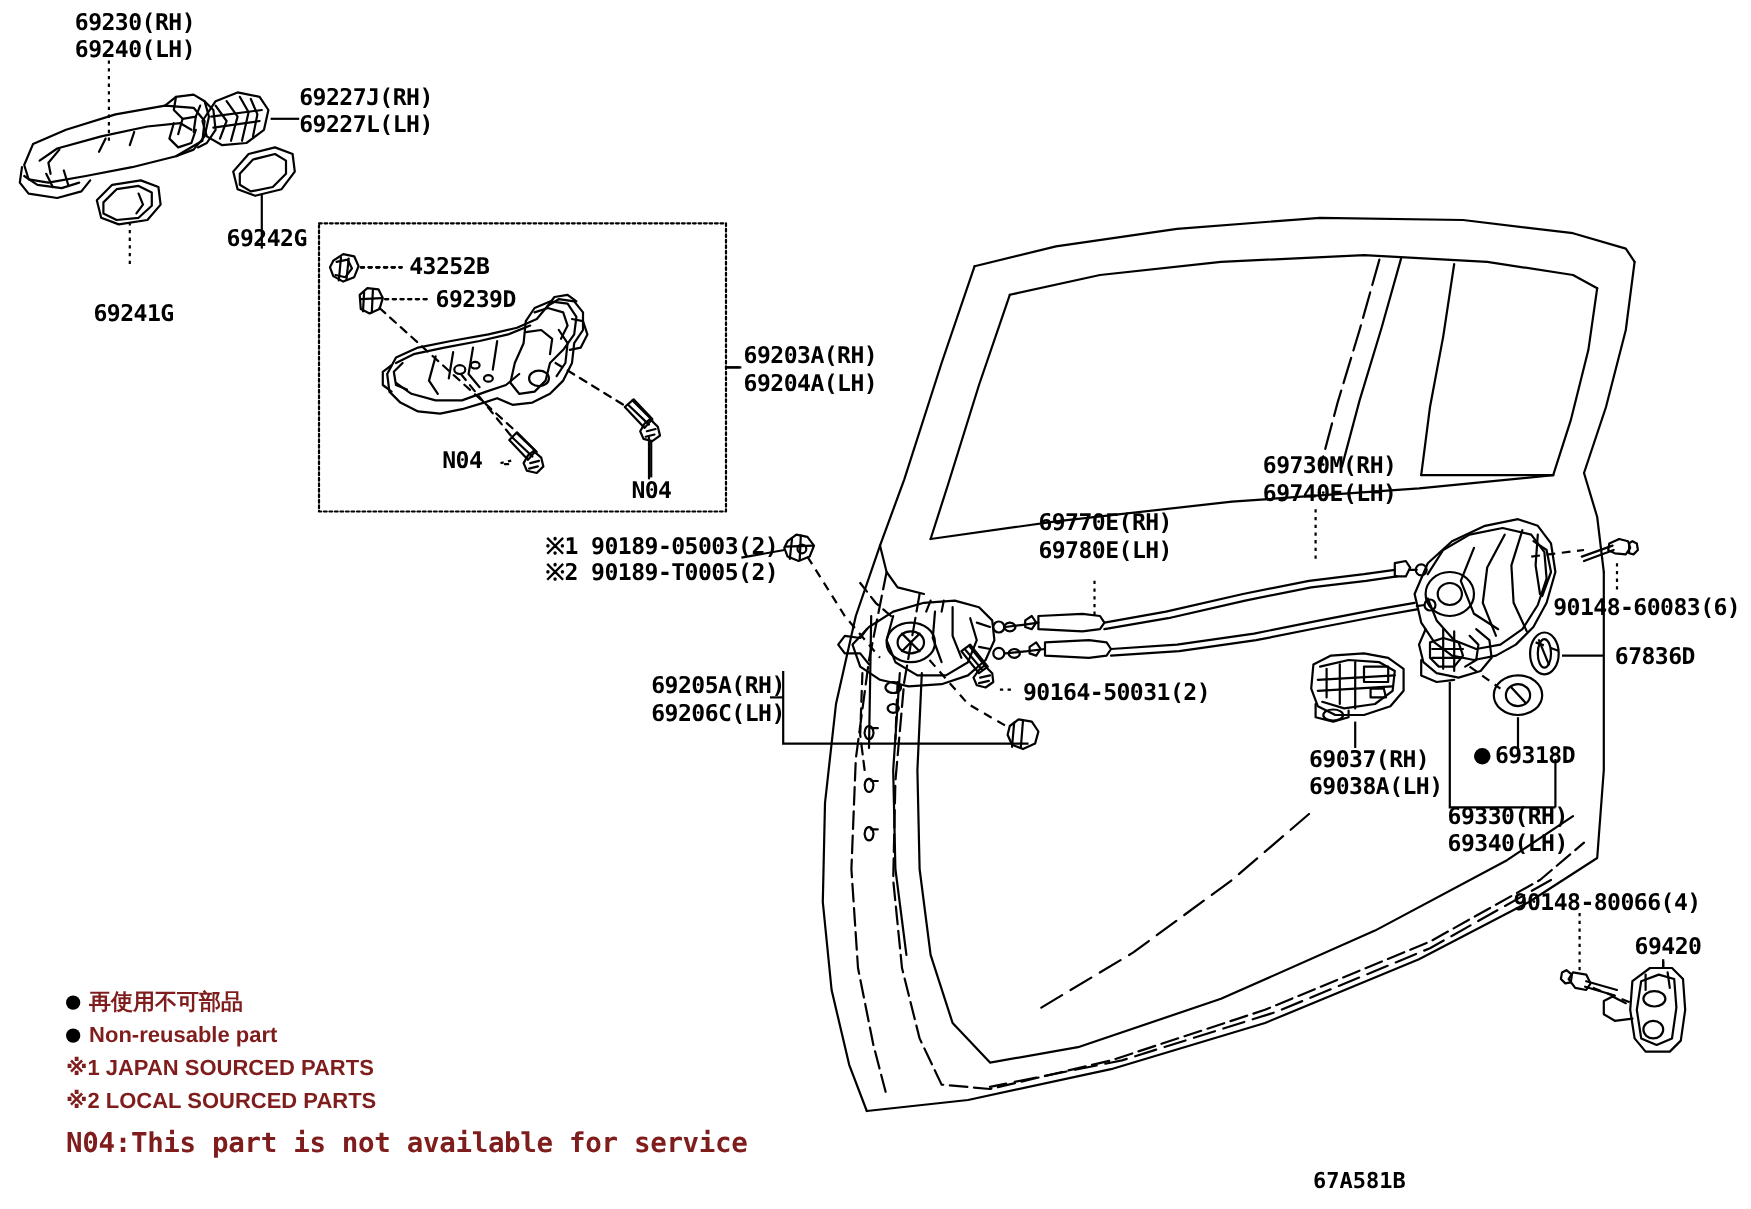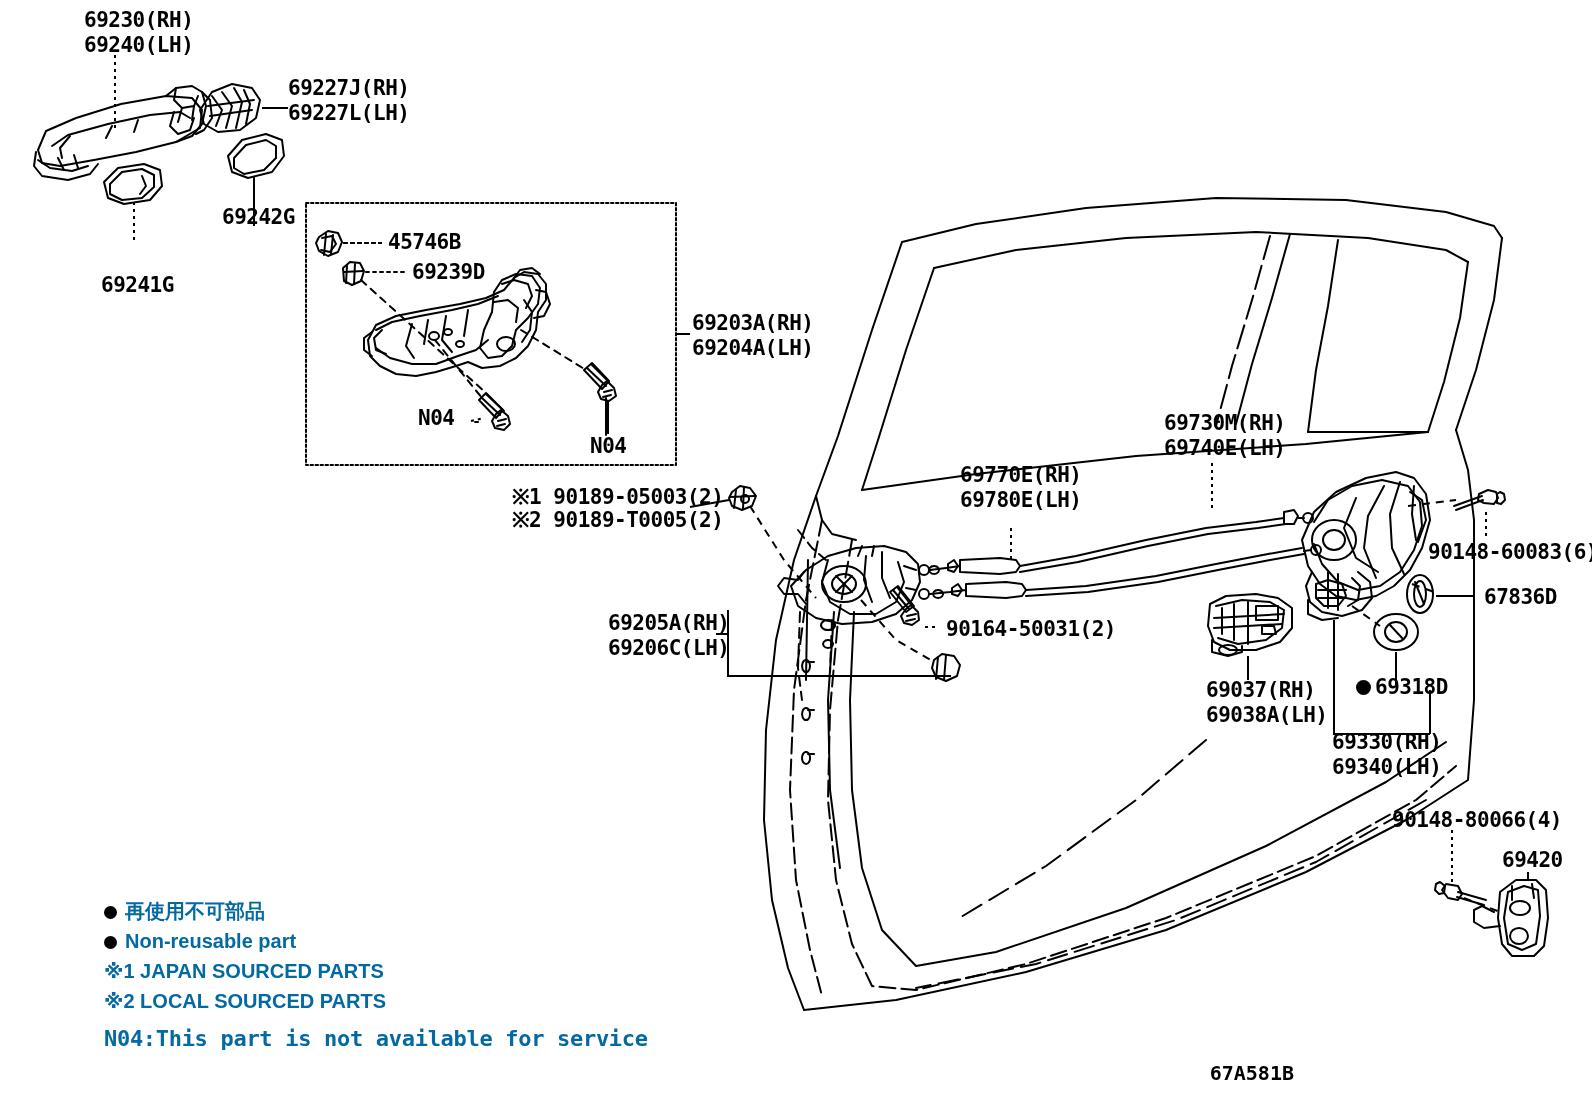--- a/index.html
+++ b/index.html
@@ -1,24 +1,24 @@
 <!DOCTYPE html>
 <html><head>
 <meta charset="utf-8">
 <style>
   html,body{margin:0;padding:0;background:#ffffff;}
   body{width:1592px;height:1099px;position:relative;overflow:hidden;
        font-family:"DejaVu Sans Mono","Liberation Mono",monospace;color:#000;}
-  #stage{position:absolute;left:16px;top:0;width:1296px;height:1099px;}
+  #stage{position:absolute;left:0;top:0;width:1296px;height:1099px;}
   svg.layer{position:absolute;left:0;top:0;width:1592px;height:1099px;overflow:visible;}
   .lbl{position:absolute;white-space:pre;font-family:"DejaVu Sans Mono","Liberation Mono",monospace;
        font-weight:bold;font-size:21px;line-height:25px;letter-spacing:-0.5px;color:#000;}
   .legend{position:absolute;font-family:"Liberation Sans","DejaVu Sans",sans-serif;
-          font-weight:bold;font-size:20px;line-height:30px;color:#0369a1;white-space:pre;margin-left:28px;}
-  .legend.mono{font-family:"DejaVu Sans Mono","Liberation Mono",monospace;font-weight:bold;font-size:22px;letter-spacing:-0.3px;}
+          font-weight:bold;font-size:20px;line-height:30px;color:#7f1d1d;white-space:pre;}
+  .legend.mono{font-family:"DejaVu Sans Mono","Liberation Mono",monospace;font-weight:bold;font-size:25px;letter-spacing:-0.3px;}
   .dot{display:inline-block;width:13px;height:13px;border-radius:50%;background:#000;vertical-align:middle;margin-right:8px;}
   .inlinedot{display:inline-block;width:15px;height:15px;border-radius:50%;background:#000;
               vertical-align:-1px;margin-right:4px;}
   .diagcode{position:absolute;right:18px;bottom:14px;font-family:"DejaVu Sans Mono","Liberation Mono",monospace;
             font-weight:bold;font-size:20px;letter-spacing:0px;}
 </style>
 </head>
 <body>
 
 <div id="stage">
@@ -423,21 +423,21 @@
 
 <div class="lbl" style="left:68px;top:8px;"><span>69230(RH)</span></div>
 <div class="lbl" style="left:68px;top:33px;"><span>69240(LH)</span></div>
 
 <div class="lbl" style="left:272px;top:76px;"><span>69227J(RH)</span></div>
 <div class="lbl" style="left:272px;top:101px;"><span>69227L(LH)</span></div>
 
 <div class="lbl" style="left:206px;top:205px;"><span>69242G</span></div>
 <div class="lbl" style="left:85px;top:237px;margin-top:36px;"><span>69241G</span></div>
 
-<div class="lbl" style="left:372px;top:230px;"><span>45746B</span></div>
+<div class="lbl" style="left:372px;top:230px;"><span>43252B</span></div>
 <div class="lbl" style="left:396px;top:260px;"><span>69239D</span></div>
 <div class="lbl" style="left:402px;top:406px;"><span>N04</span></div>
 <div class="lbl" style="left:574px;top:434px;"><span>N04</span></div>
 
 <div class="lbl" style="left:676px;top:311px;"><span>69203A(RH)</span></div>
 <div class="lbl" style="left:676px;top:336px;"><span>69204A(LH)</span></div>
 
 <div class="lbl" style="left:496px;top:485px;"><span>※1 90189-05003(2)</span></div>
 <div class="lbl" style="left:496px;top:508px;"><span>※2 90189-T0005(2)</span></div>
 

